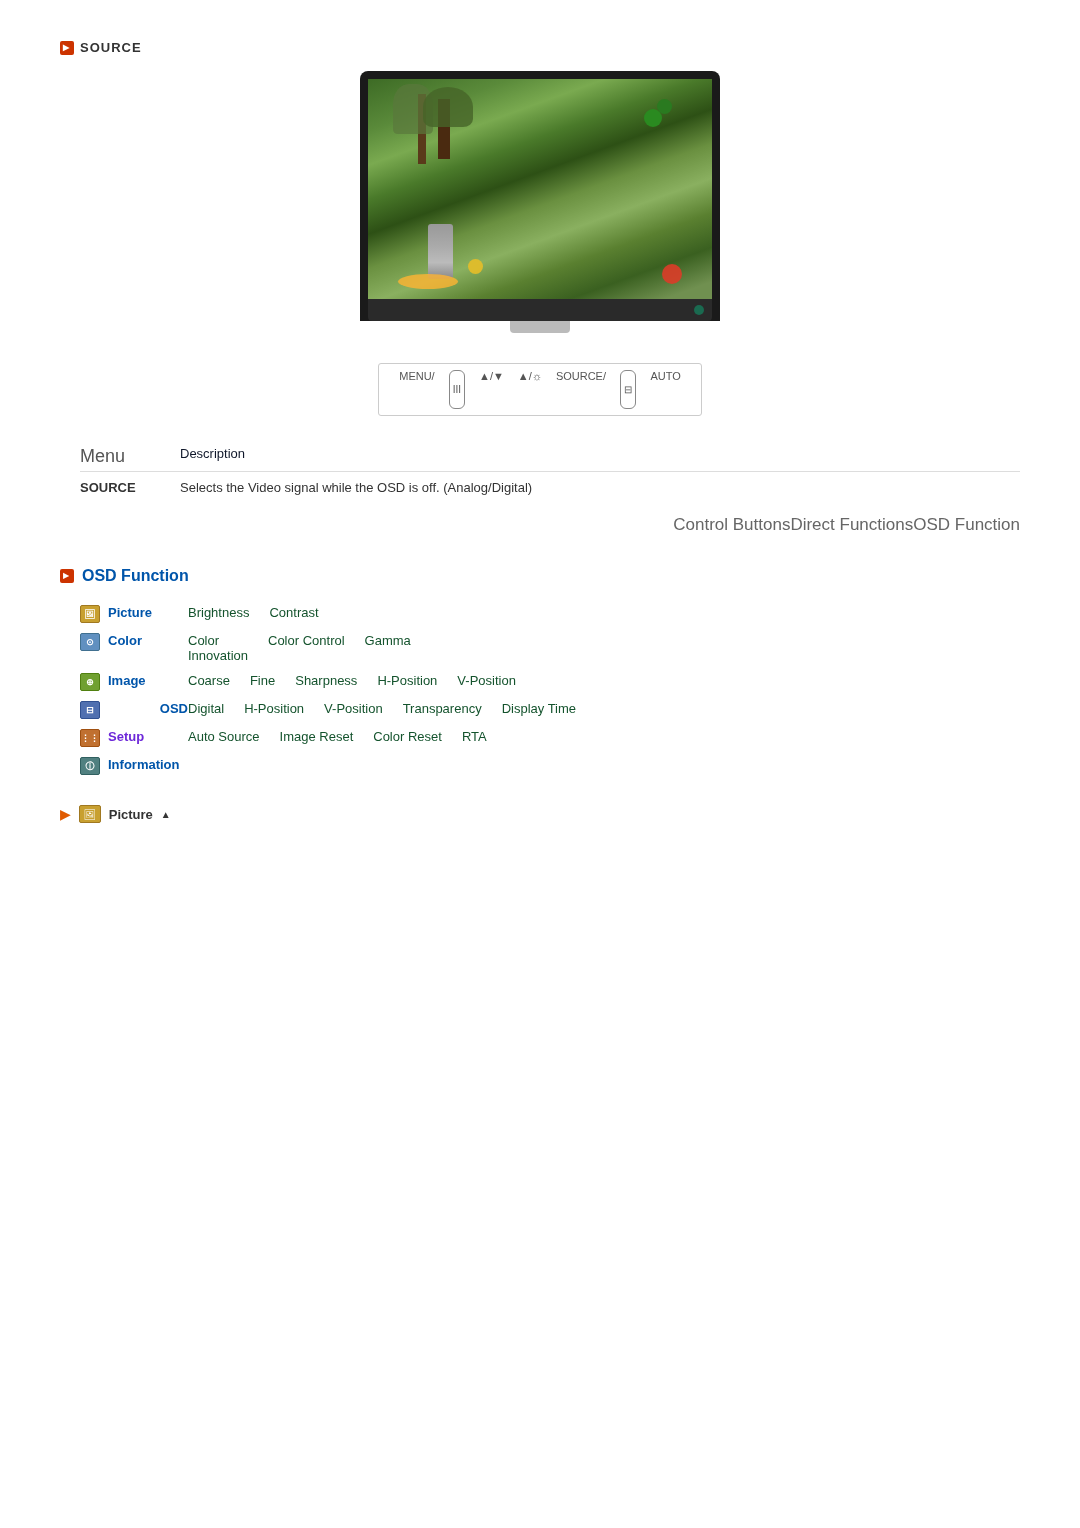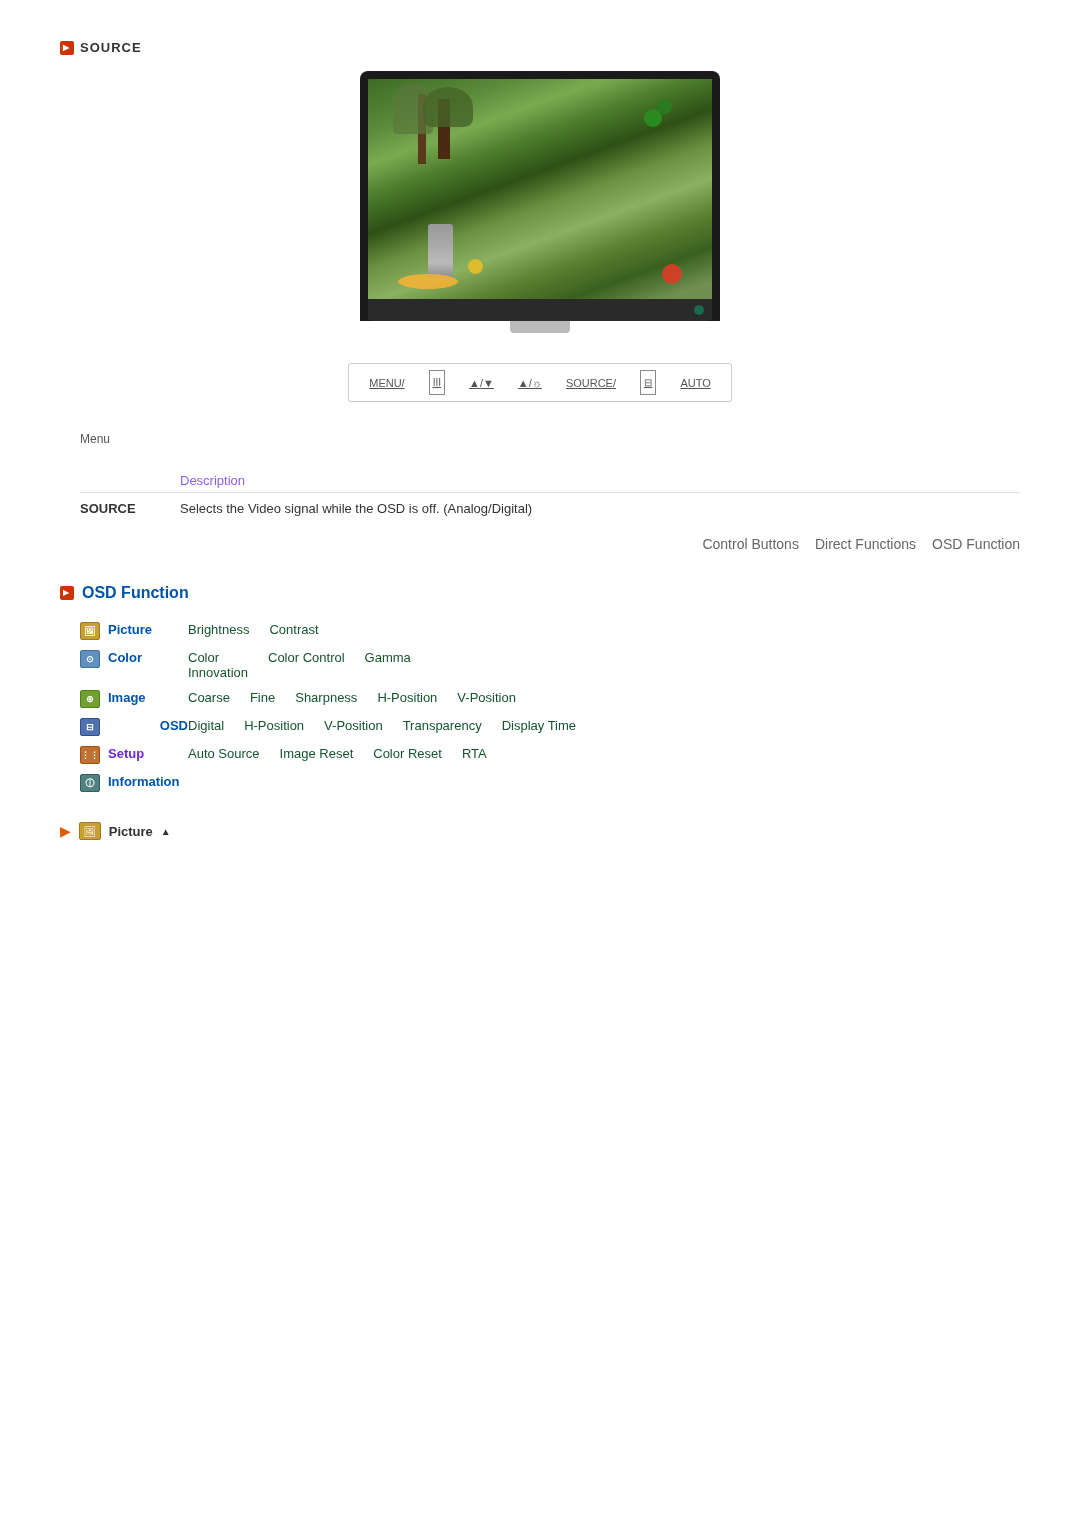--- a/index.html
+++ b/index.html
@@ -91,75 +91,71 @@
     .controls-bar-container {
       display: flex;
       justify-content: center;
       margin: 20px 0 30px 0;
     }
     .controls-bar {
       border: 1px solid #ccc;
       border-radius: 3px;
       padding: 6px 20px;
       display: flex;
-      align-items: center;
-      gap: 24px;
+      gap: 14px;
       font-size: 11px;
       color: #555;
-      text-decoration: underline;
     }
     .ctrl-box {
       border: 1px solid #888;
-      border-radius: 0;
-      padding: 6px 3px;
+      border-radius: 6px;
+      padding: 13px 3px;
       font-size: 10px;
     }
 
     .table-section {
       margin: 10px 0 20px 0;
       padding-left: 20px;
     }
     .table-row-header {
       display: flex;
       gap: 0;
       border-bottom: 1px solid #ddd;
       padding-bottom: 4px;
       margin-bottom: 8px;
     }
     .table-col-menu {
       width: 100px;
-      font-size: 12px;
+      font-size: 18px;
       color: #555;
     }
     .table-col-desc {
       font-size: 13px;
-      color: #8b5cf6;
-      margin-top: 41px;
+      color: #0f172a;
     }
     .table-data-row {
       display: flex;
       align-items: baseline;
     }
     .table-data-menu {
       width: 100px;
       font-weight: bold;
       font-size: 13px;
       color: #333;
     }
     .table-data-desc {
       font-size: 13px;
       color: #333;
     }
 
     .nav-tabs {
       display: flex;
       justify-content: flex-end;
-      gap: 16px;
       margin: 20px 0 30px 0;
-      font-size: 14px;
+      font-size: 17px;
       color: #666;
     }
     .nav-tab {
       cursor: pointer;
       padding-bottom: 2px;
     }
 
     .osd-section-header {
       display: flex;
       align-items: center;

